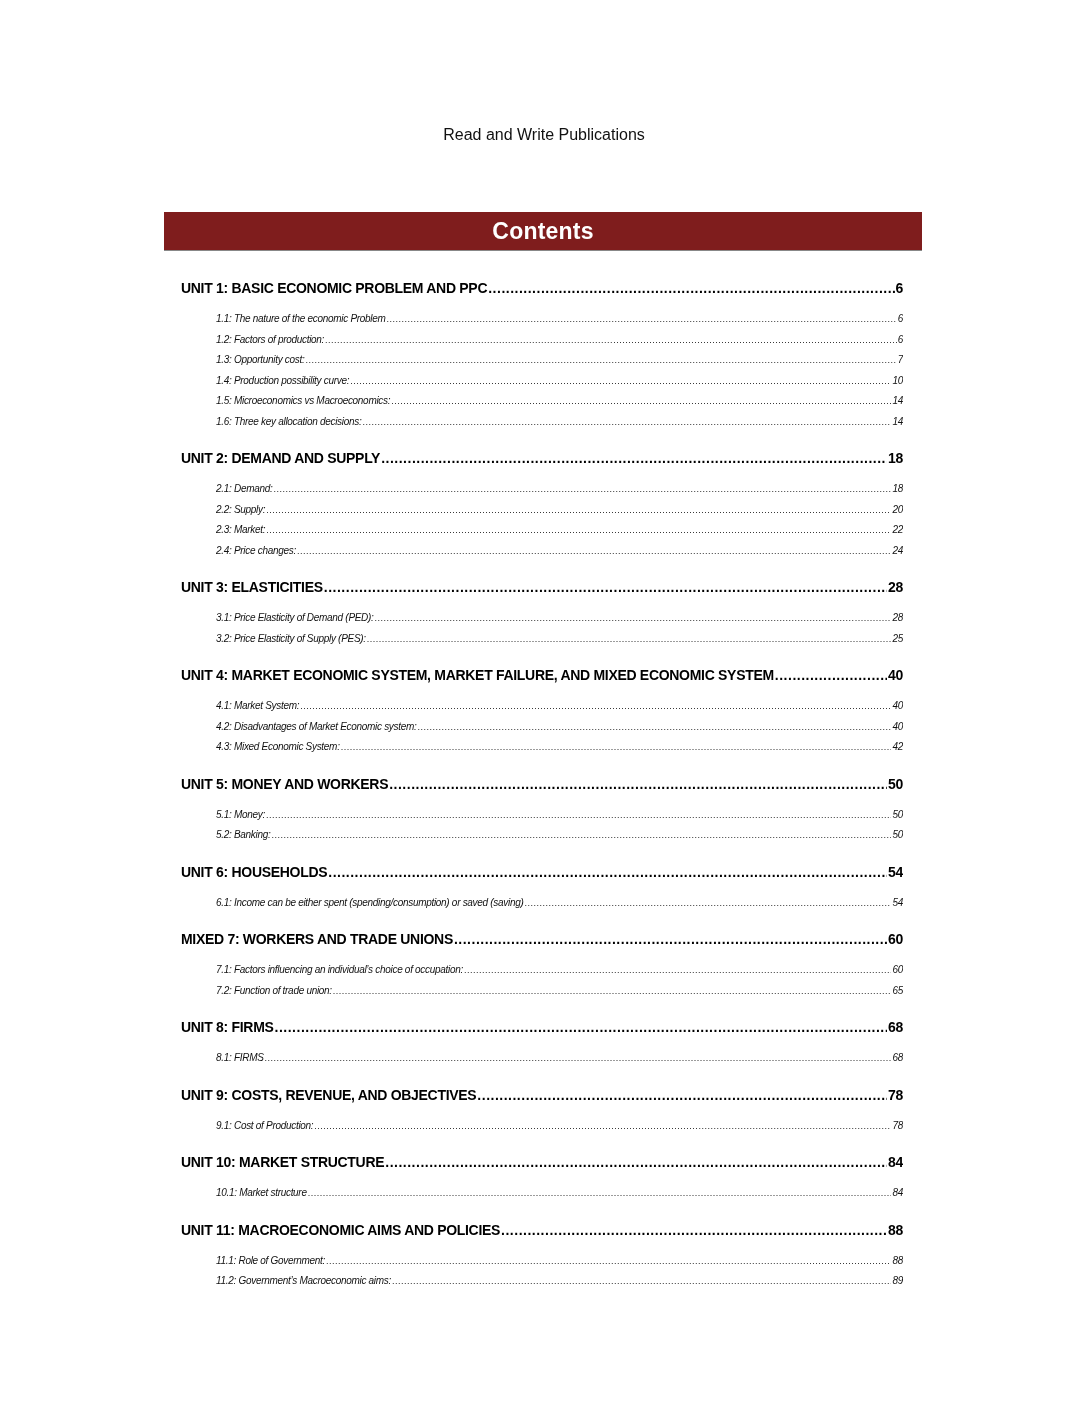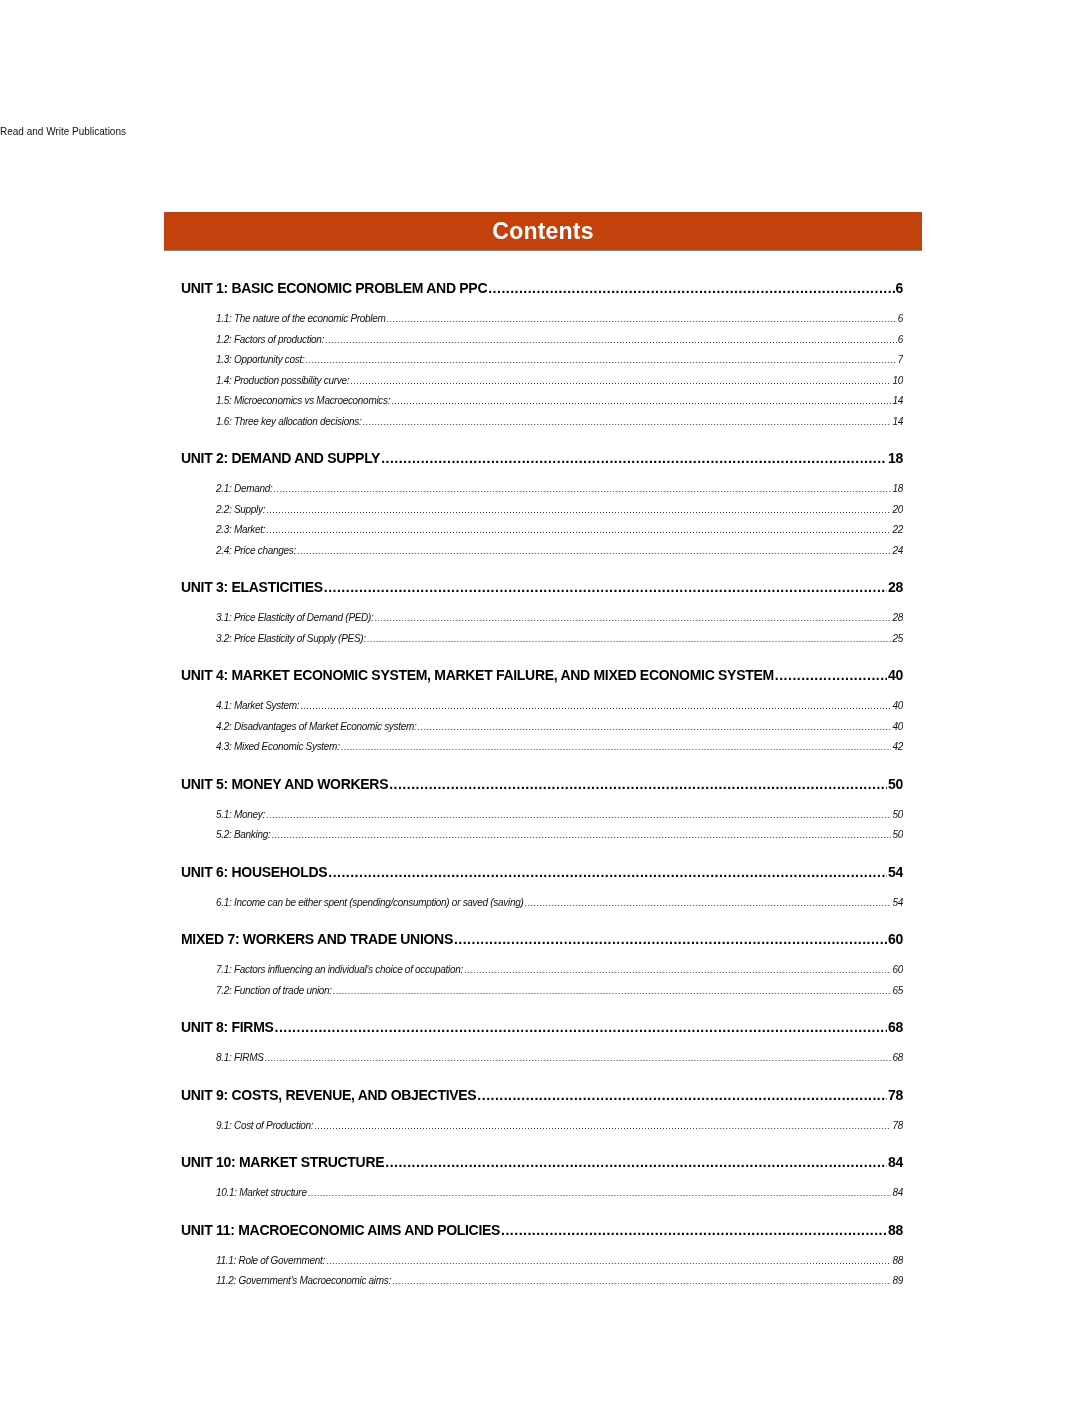--- a/index.html
+++ b/index.html
@@ -1,18 +1,18 @@
 <!DOCTYPE html>
 <html><head>
 <meta charset="utf-8">
 <style>
   html, body { margin: 0; padding: 0; background: #ffffff; }
   body { width: 1088px; height: 1408px; position: relative; overflow: hidden; font-family: "Liberation Sans", sans-serif; color: #000; }
-  .header-text { position: absolute; top: 126px; left: 0; width: 1088px; text-align: left; font-size: 10px; font-family: "Liberation Sans", sans-serif; color: #111; }
-  .contents-bar { position: absolute; top: 212px; left: 164px; width: 758px; height: 38px; background: #c2410c; display: flex; align-items: center; justify-content: center; border-bottom: 1px solid #888; }
+  .header-text { position: absolute; top: 126px; left: 0; width: 1088px; text-align: center; font-size: 16px; font-family: "Liberation Sans", sans-serif; color: #111; }
+  .contents-bar { position: absolute; top: 212px; left: 164px; width: 758px; height: 38px; background: #7f1d1d; display: flex; align-items: center; justify-content: center; border-bottom: 1px solid #888; }
   .contents-bar span { color: #fff; font-weight: bold; font-size: 23px; font-family: "Liberation Sans", sans-serif; letter-spacing: 0.2px; }
   .toc { position: absolute; top: 262px; left: 165px; width: 754px; }
   .unit { margin: 16px; }
   .row { display: flex; align-items: baseline; white-space: nowrap; overflow: hidden; }
   .row .label { flex: 0 0 auto; }
   .row .dots { flex: 1 1 auto; overflow: hidden; margin: 0 1px; }
   .row .dots::after { content: "......................................................................................................................................................................................................................................................................................................"; letter-spacing: 0.5px; }
   .row .page { flex: 0 0 auto; }
   .unit-row { font-family: "Liberation Sans Narrow", "Liberation Sans", sans-serif; font-weight: bold; font-size: 14px; height: 20px; line-height: 20px; transform-origin: left; }
   .unit-row .label, .unit-row .page { letter-spacing: -0.3px; }

